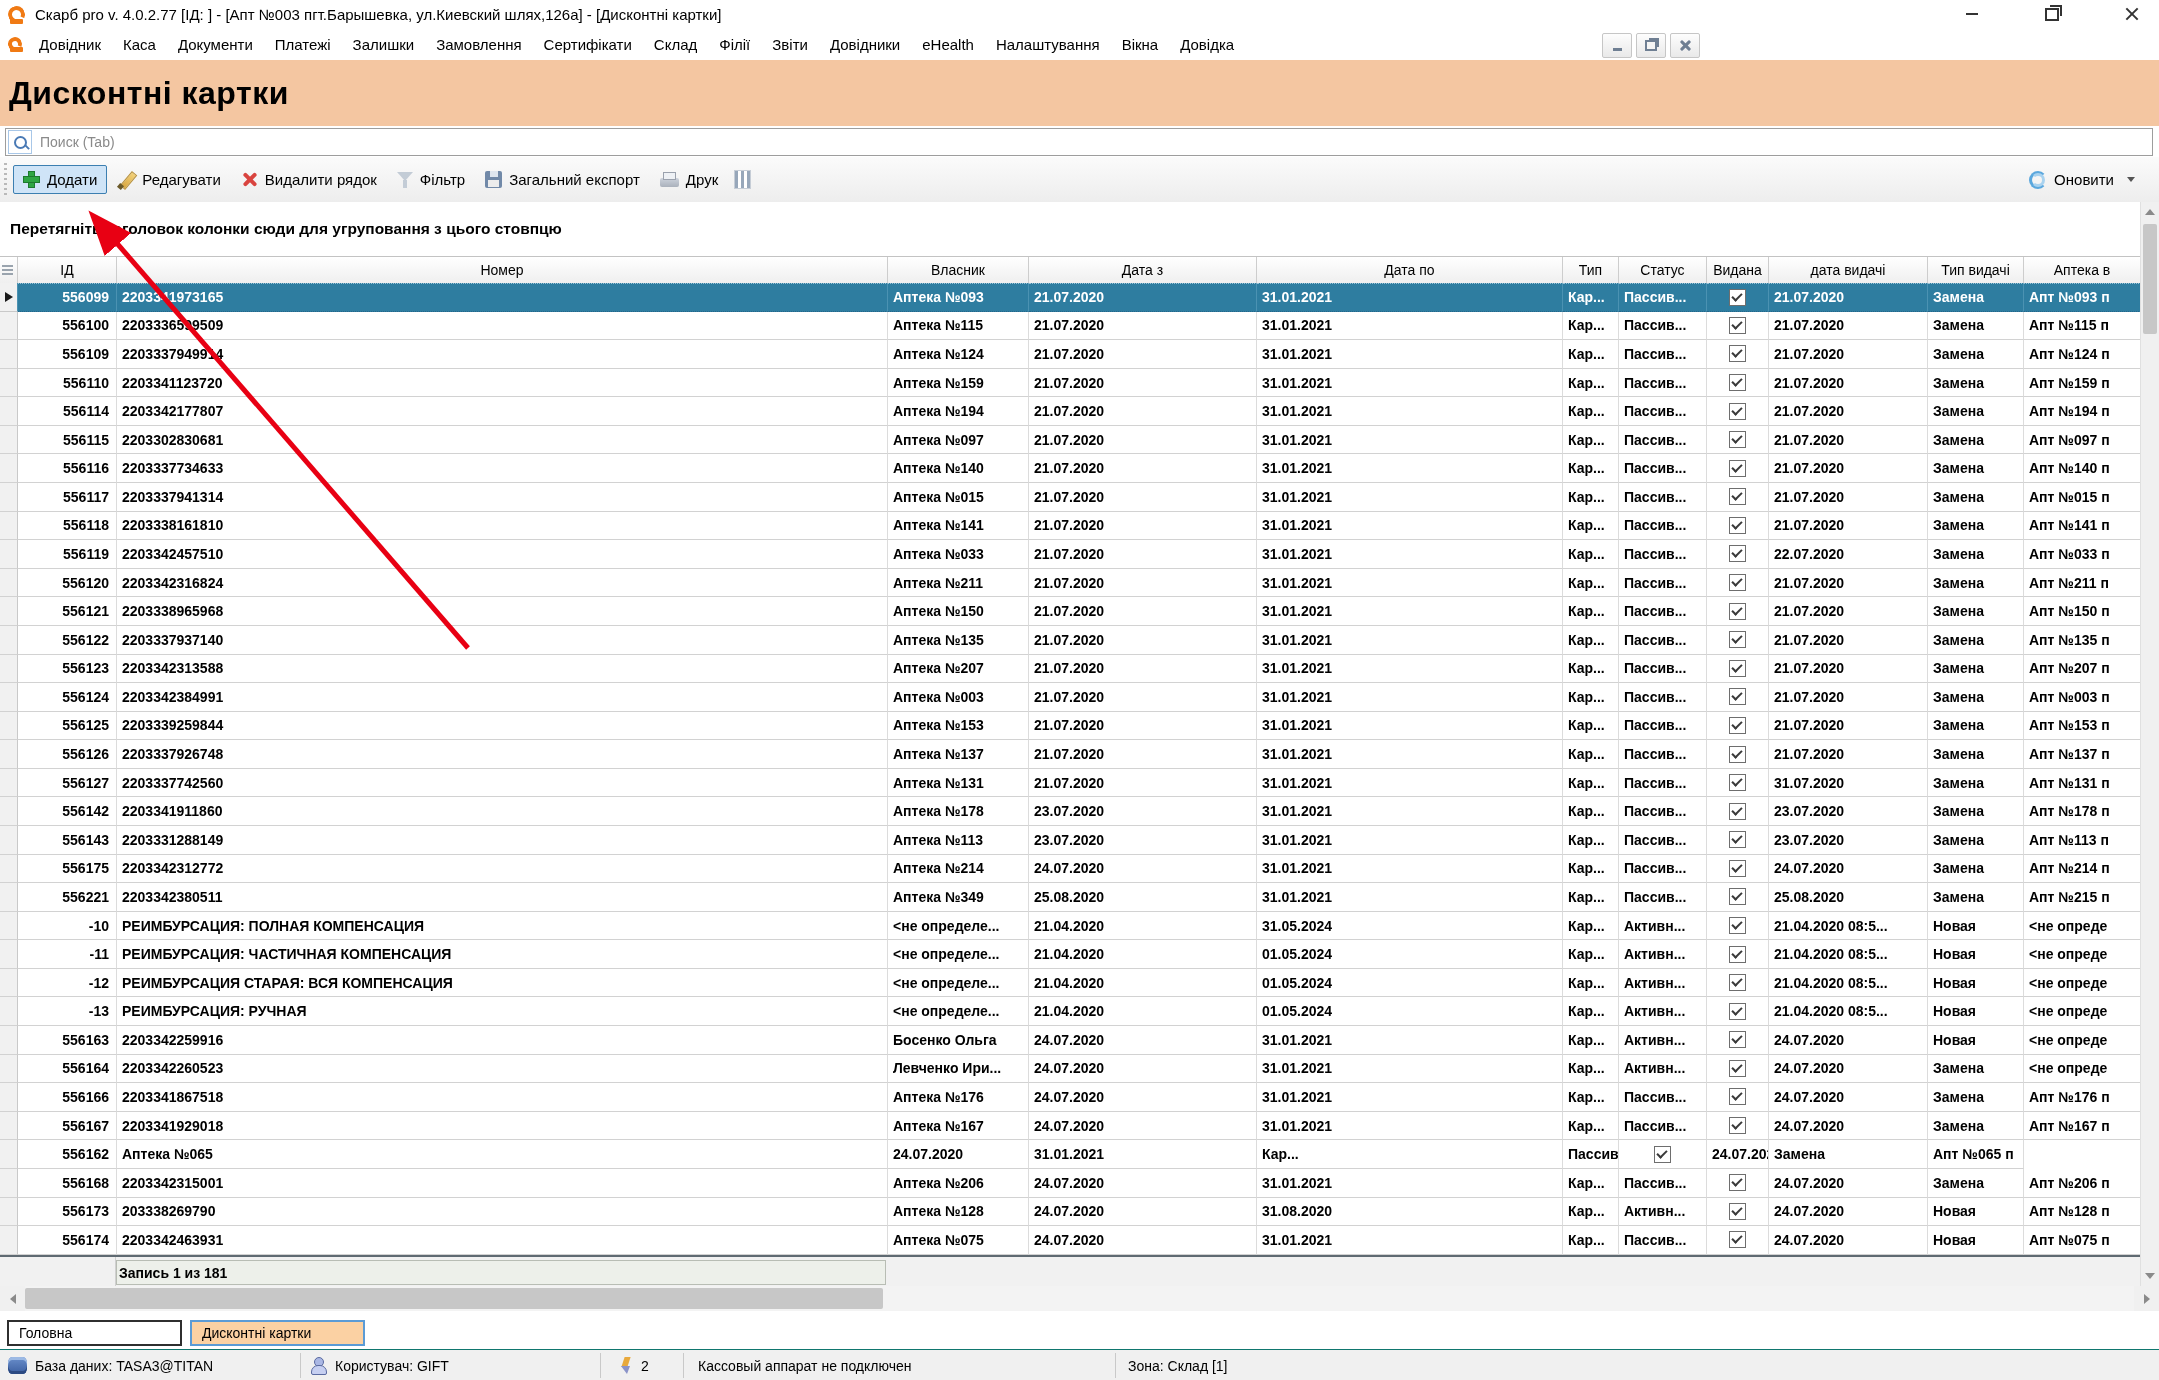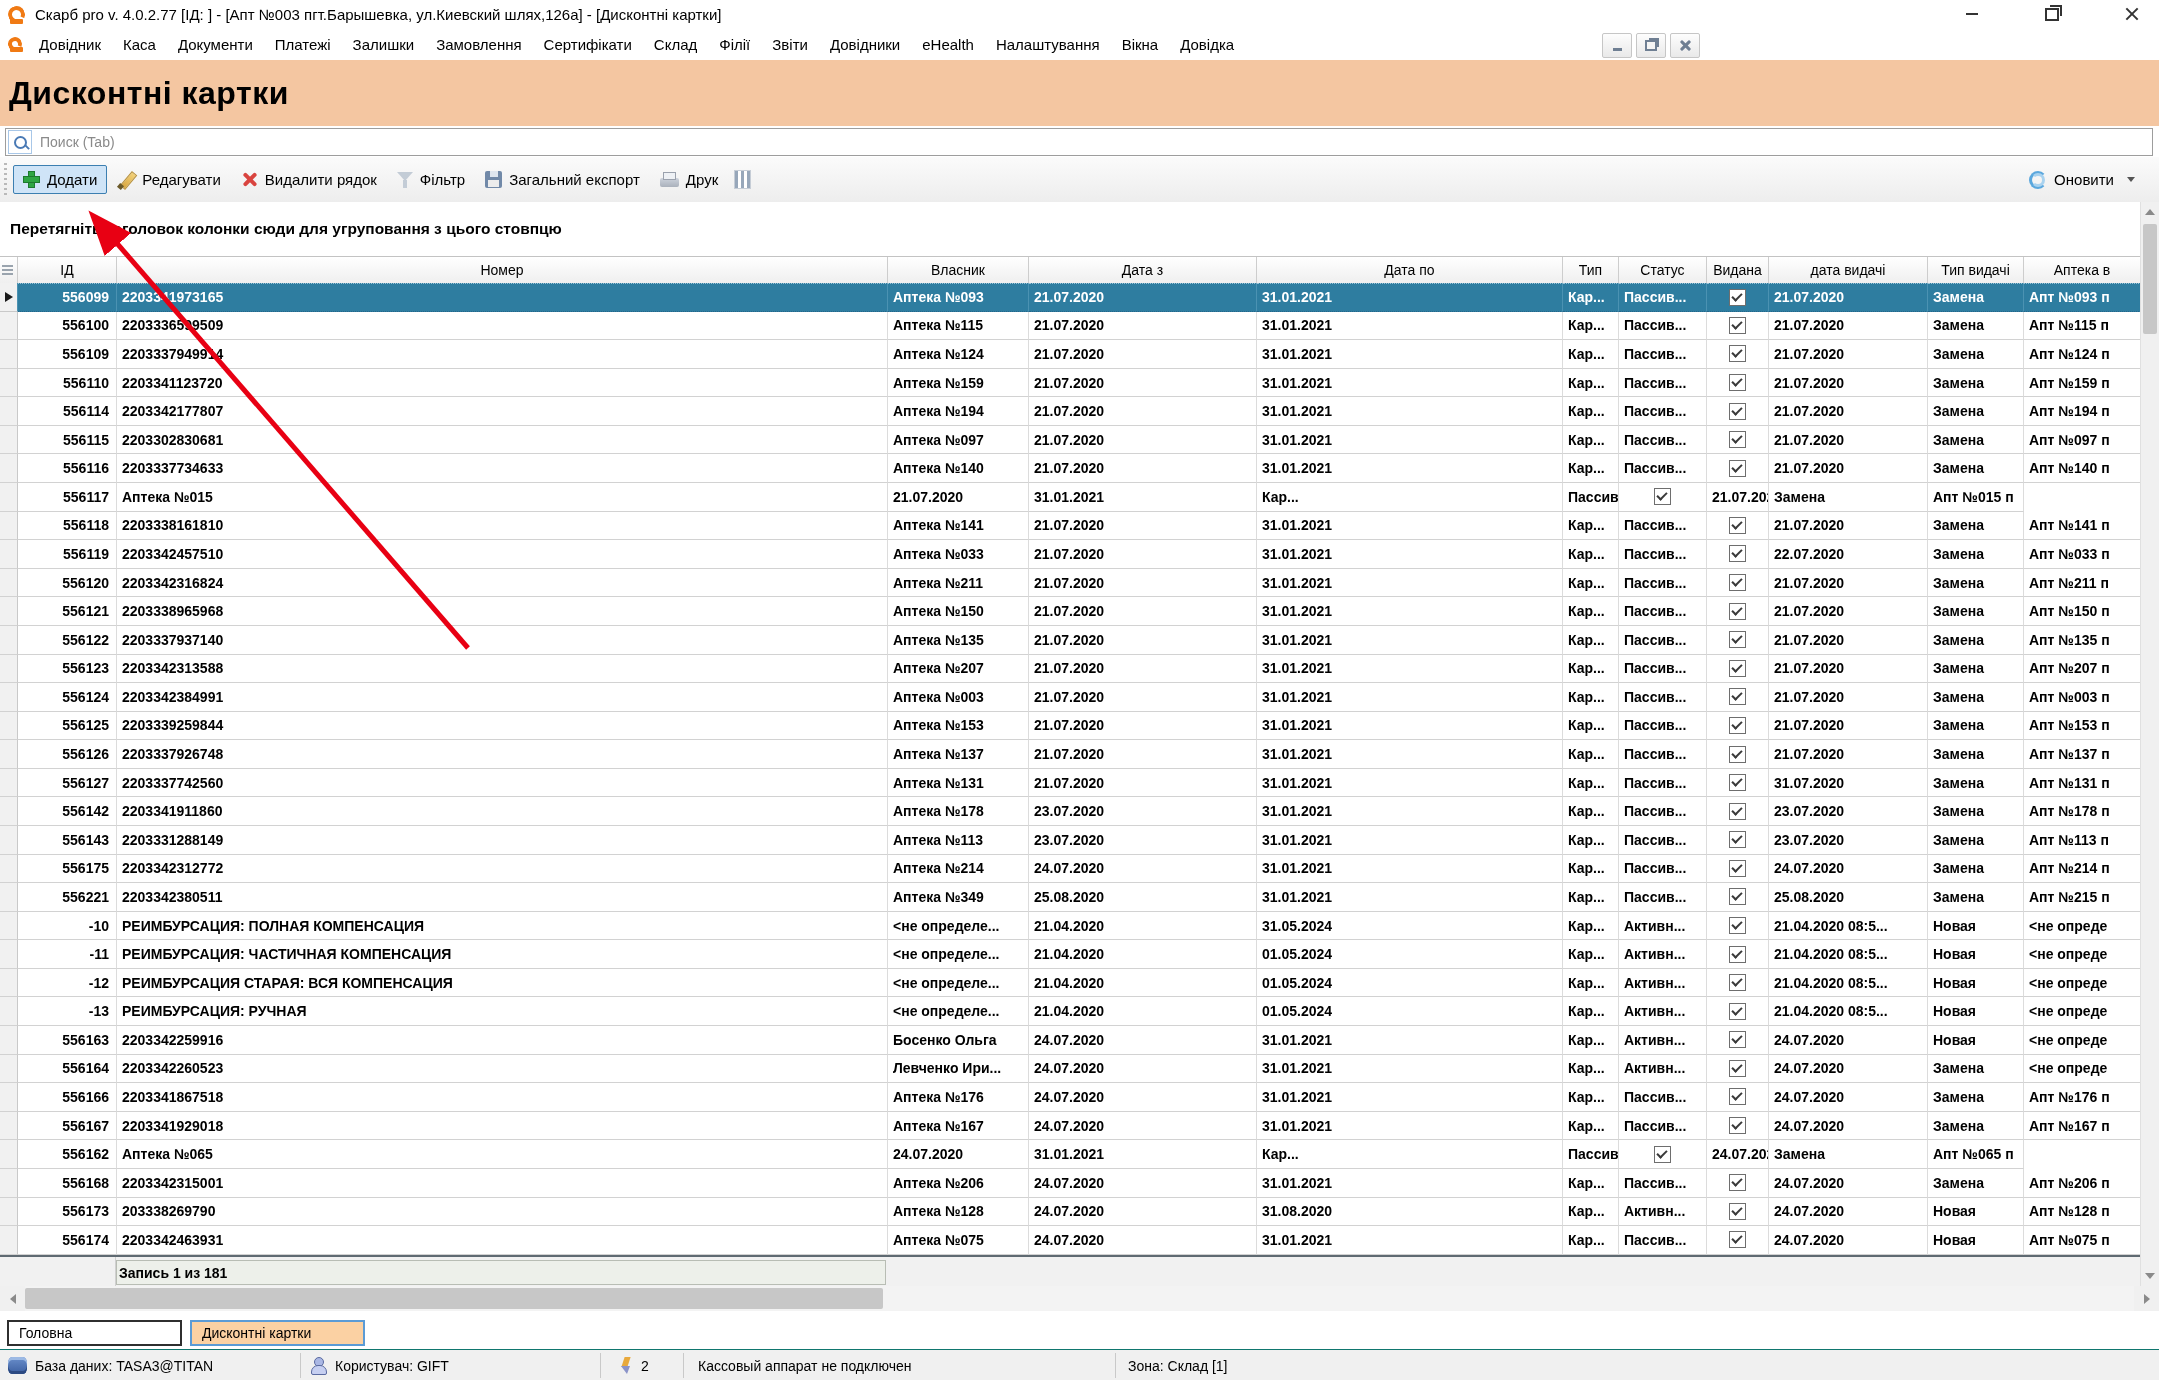--- a/index.html
+++ b/index.html
@@ -389,20 +389,21 @@
           <span class="checkbox checked"></span>
         </span>
         <span class="c">21.07.2020</span>
         <span class="c">Замена</span>
         <span class="c">Апт №140 п</span>
       </div>
 
       <div class="row gcols">
         <span class="c c-marker"></span>
         <span class="c c-id">556117</span>
+        <span class="c">2203337941314</span>
         <span class="c">Аптека №015</span>
         <span class="c">21.07.2020</span>
         <span class="c">31.01.2021</span>
         <span class="c">Кар...</span>
         <span class="c">Пассив...</span>
         <span class="c c-issued">
           <span class="checkbox checked"></span>
         </span>
         <span class="c">21.07.2020</span>
         <span class="c">Замена</span>

